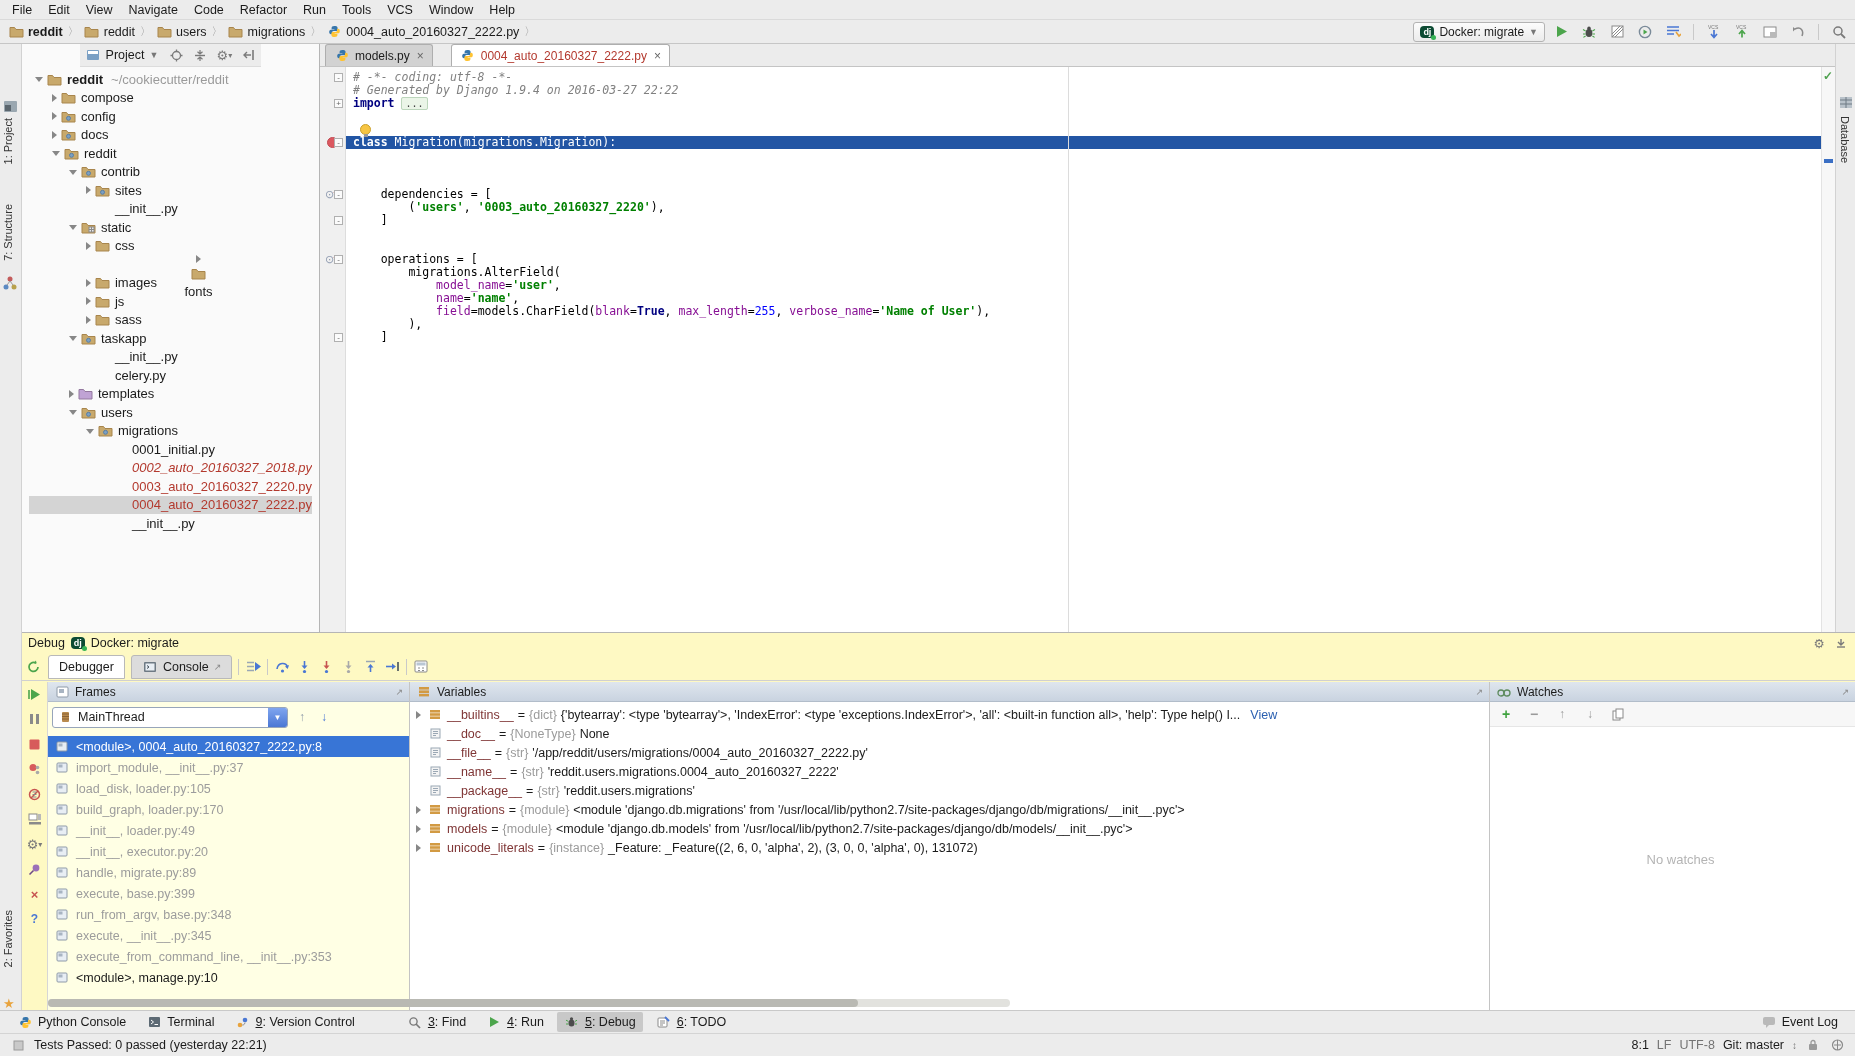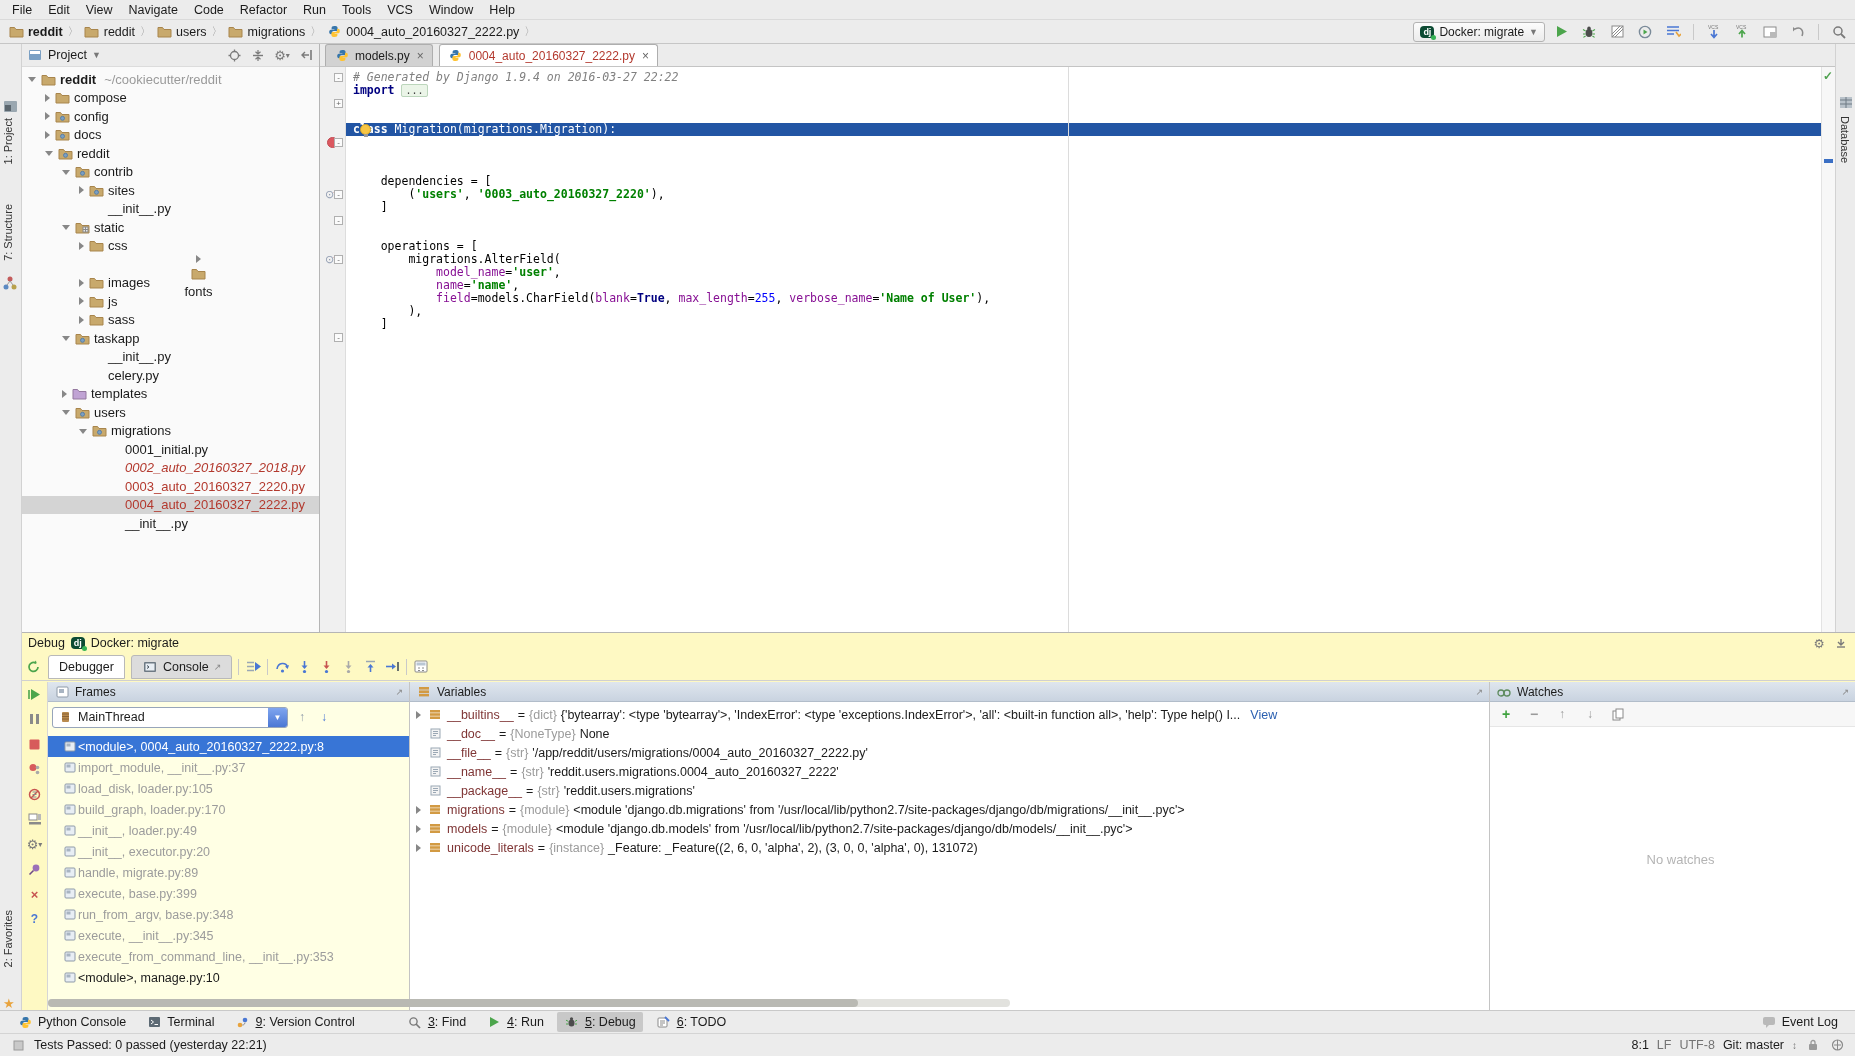--- a/index.html
+++ b/index.html
@@ -25,35 +25,35 @@
   .tsep { width:1px; height:16px; background:#c9c9c9; }
 
   
   .lstrip { position:absolute; top:44px; left:0; width:22px; height:966px; background:#ececec; border-right:1px solid #d2d2d2; }
   .rstrip { position:absolute; top:44px; right:0; width:20px; height:588px; background:#ececec; border-left:1px solid #d2d2d2; }
   .vlabel { position:absolute; left:2px; writing-mode:vertical-rl; transform:rotate(180deg); font-size:11px; color:#333; }
   .vlabel-r { position:absolute; left:3px; writing-mode:vertical-rl; font-size:11px; color:#333; }
   .stripico { position:absolute; left:3px; }
 
   
-  .project { position:absolute; top:44px; left:22px; width:298px; height:588px; background:#fafafa; border-right:1px solid #b5b5b5; display:flex; flex-direction:column; }
+  .project { position:absolute; top:44px; left:22px; width:298px; height:588px; background:#fafafa; border-right:1px solid #b5b5b5; display:flex; flex-direction:column;align-items:center; }
   .phead { height:23px; background:#ececec; border-bottom:1px solid #dcdcdc; display:flex; align-items:center; padding:0 5px; gap:5px; font-size:12.5px; }
   .phead .sp { flex:1; }
   .ptree { flex:1; overflow:hidden; padding-top:3px; }
   .trow { height:18.5px; display:flex; align-items:center; white-space:nowrap; font-size:13px; gap:4px; }
   .trow.selected { background:#d4d4d4; }
   .trow .note { color:#9a9a9a; margin-left:4px; }
   .trow.red > .tl { color:#b3392e; }
   .tri { width:0; height:0; border-top:4px solid transparent; border-bottom:4px solid transparent; border-left:5px solid #878787; flex:none; }
   .trid { width:0; height:0; border-left:4px solid transparent; border-right:4px solid transparent; border-top:5px solid #878787; flex:none; margin-top:1px; }
   .trin { width:5px; flex:none; }
 
   
   .editor { position:absolute; top:44px; left:320px; width:1515px; height:588px; background:#fff; display:flex; flex-direction:column; }
-  .etabs { height:23px; background:#ececec; border-bottom:1px solid #c4c4c4; display:flex; align-items:flex-end; padding-left:5px; gap:6px; }
+  .etabs { height:23px; background:#ececec; border-bottom:1px solid #c4c4c4; display:flex; align-items:flex-end; padding-left:5px; gap:18px; }
   .etab { display:flex; align-items:center; gap:5px; padding:0 8px; height:22px; background:#d2d2d2; border:1px solid #aeaeae; border-bottom:none; border-radius:3px 3px 0 0; font-size:12px; }
   .etab.active { background:#fff; }
   .etab .mod { color:#b3392e; }
   .etab .x { color:#666; font-size:12px; margin-left:2px; }
   .ebody { flex:1; display:flex; position:relative; }
   .gutter { width:26px; background:#f0f0f0; border-right:1px solid #dddddd; position:relative; flex:none; }
   .code { flex:1; position:relative; font-family:"DejaVu Sans Mono",monospace; font-size:11.5px; line-height:13px; padding-top:4px; overflow:hidden; }
   .cl { height:13px; white-space:pre; padding-left:7px; color:#000; }
   .cl.hl { background:#2255a4; }
   .cl.hl span, .cl.hl { color:#fff !important; }
@@ -85,21 +85,21 @@
   .fl { color:#888; font-size:9px; }
   .dbody { position:absolute; top:49px; bottom:0; left:0; right:0; display:flex; }
   .dstrip { width:26px; flex:none; border-right:1px solid #d6d6d6; display:flex; flex-direction:column; align-items:center; padding-top:4px; gap:9px; }
   .panhead { height:20px; background:linear-gradient(#dfe6ee,#c9d3e0); border-bottom:1px solid #b2bdca; display:flex; align-items:center; gap:5px; padding:0 6px; font-size:12px; }
   .panhead .sp { flex:1; }
   .frames { width:362px; flex:none; border-right:1px solid #c4c4c4; display:flex; flex-direction:column; background:#ffffe4; }
   .threadrow { height:30px; display:flex; align-items:center; gap:6px; padding:0 4px; }
   .combo { width:236px; height:21px; background:#fff; border:1px solid #97a5ba; border-radius:3px; display:flex; align-items:center; gap:5px; padding-left:4px; font-size:12.5px; }
   .combobtn { width:19px; height:19px; margin-left:auto; background:linear-gradient(#7fa5ef,#4a77d4); border-radius:0 2px 2px 0; color:#fff; font-size:8px; display:flex; align-items:center; justify-content:center; }
   .framelist { flex:1; padding-top:4px; }
-  .frow { height:21px; display:flex; align-items:center; padding-left:14px; font-size:12.5px; white-space:nowrap; }
+  .frow { height:21px; display:flex; align-items:center; gap:6px; padding-left:6px; font-size:12.5px; white-space:nowrap; }
   .frow.sel { background:#3875d6; color:#fff; }
   .frow.dim { color:#9c9c9c; }
   .vars { flex:1; background:#fff; border-right:1px solid #c4c4c4; display:flex; flex-direction:column; }
   .varlist { flex:1; padding-top:3px; overflow:hidden; }
   .vrow { height:19px; display:flex; align-items:center; gap:4px; padding-left:4px; font-size:12.5px; white-space:nowrap; }
   .vtri { width:0; height:0; border-top:4px solid transparent; border-bottom:4px solid transparent; border-left:5px solid #878787; margin:0 2px; flex:none; }
   .vtrin { width:9px; flex:none; }
   .vname { color:#7f3535; }
   .vtype { color:#9b9b9b; }
   .vlink { color:#2a5fb0; margin-left:6px; }
@@ -555,20 +555,21 @@
           <span class="fm" style="top:6px">-</span>
           <span class="fm" style="top:32px">+</span>
           <span class="fm" style="top:71px">-</span>
           <span class="fm" style="top:123px">-</span>
           <span class="fm" style="top:149px">-</span>
           <span class="fm" style="top:188px">-</span>
           <span class="fm" style="top:266px">-</span>
         </div>
       <div class="code" id="code">
           <div class="marginline"></div>
+          <div class="cl"><span class="cm"># -*- coding: utf-8 -*-</span></div>
           <div class="cl"><span class="cm"># Generated by Django 1.9.4 on 2016-03-27 22:22</span></div>
           <div class="cl"><span class="kw">import </span><span class="fold">...</span></div>
           <div class="cl"></div>
           <div class="cl"></div>
           <div class="cl hl"><span class="kw">class </span><span class="">Migration(migrations.Migration):</span></div>
           <div class="cl"></div>
           <div class="cl"></div>
           <div class="cl"></div>
           <div class="cl"><span class="">    dependencies = [</span></div>
           <div class="cl"><span class="">        (</span><span class="str">'users'</span><span class="">, </span><span class="str">'0003_auto_20160327_2220'</span><span class="">),</span></div>

